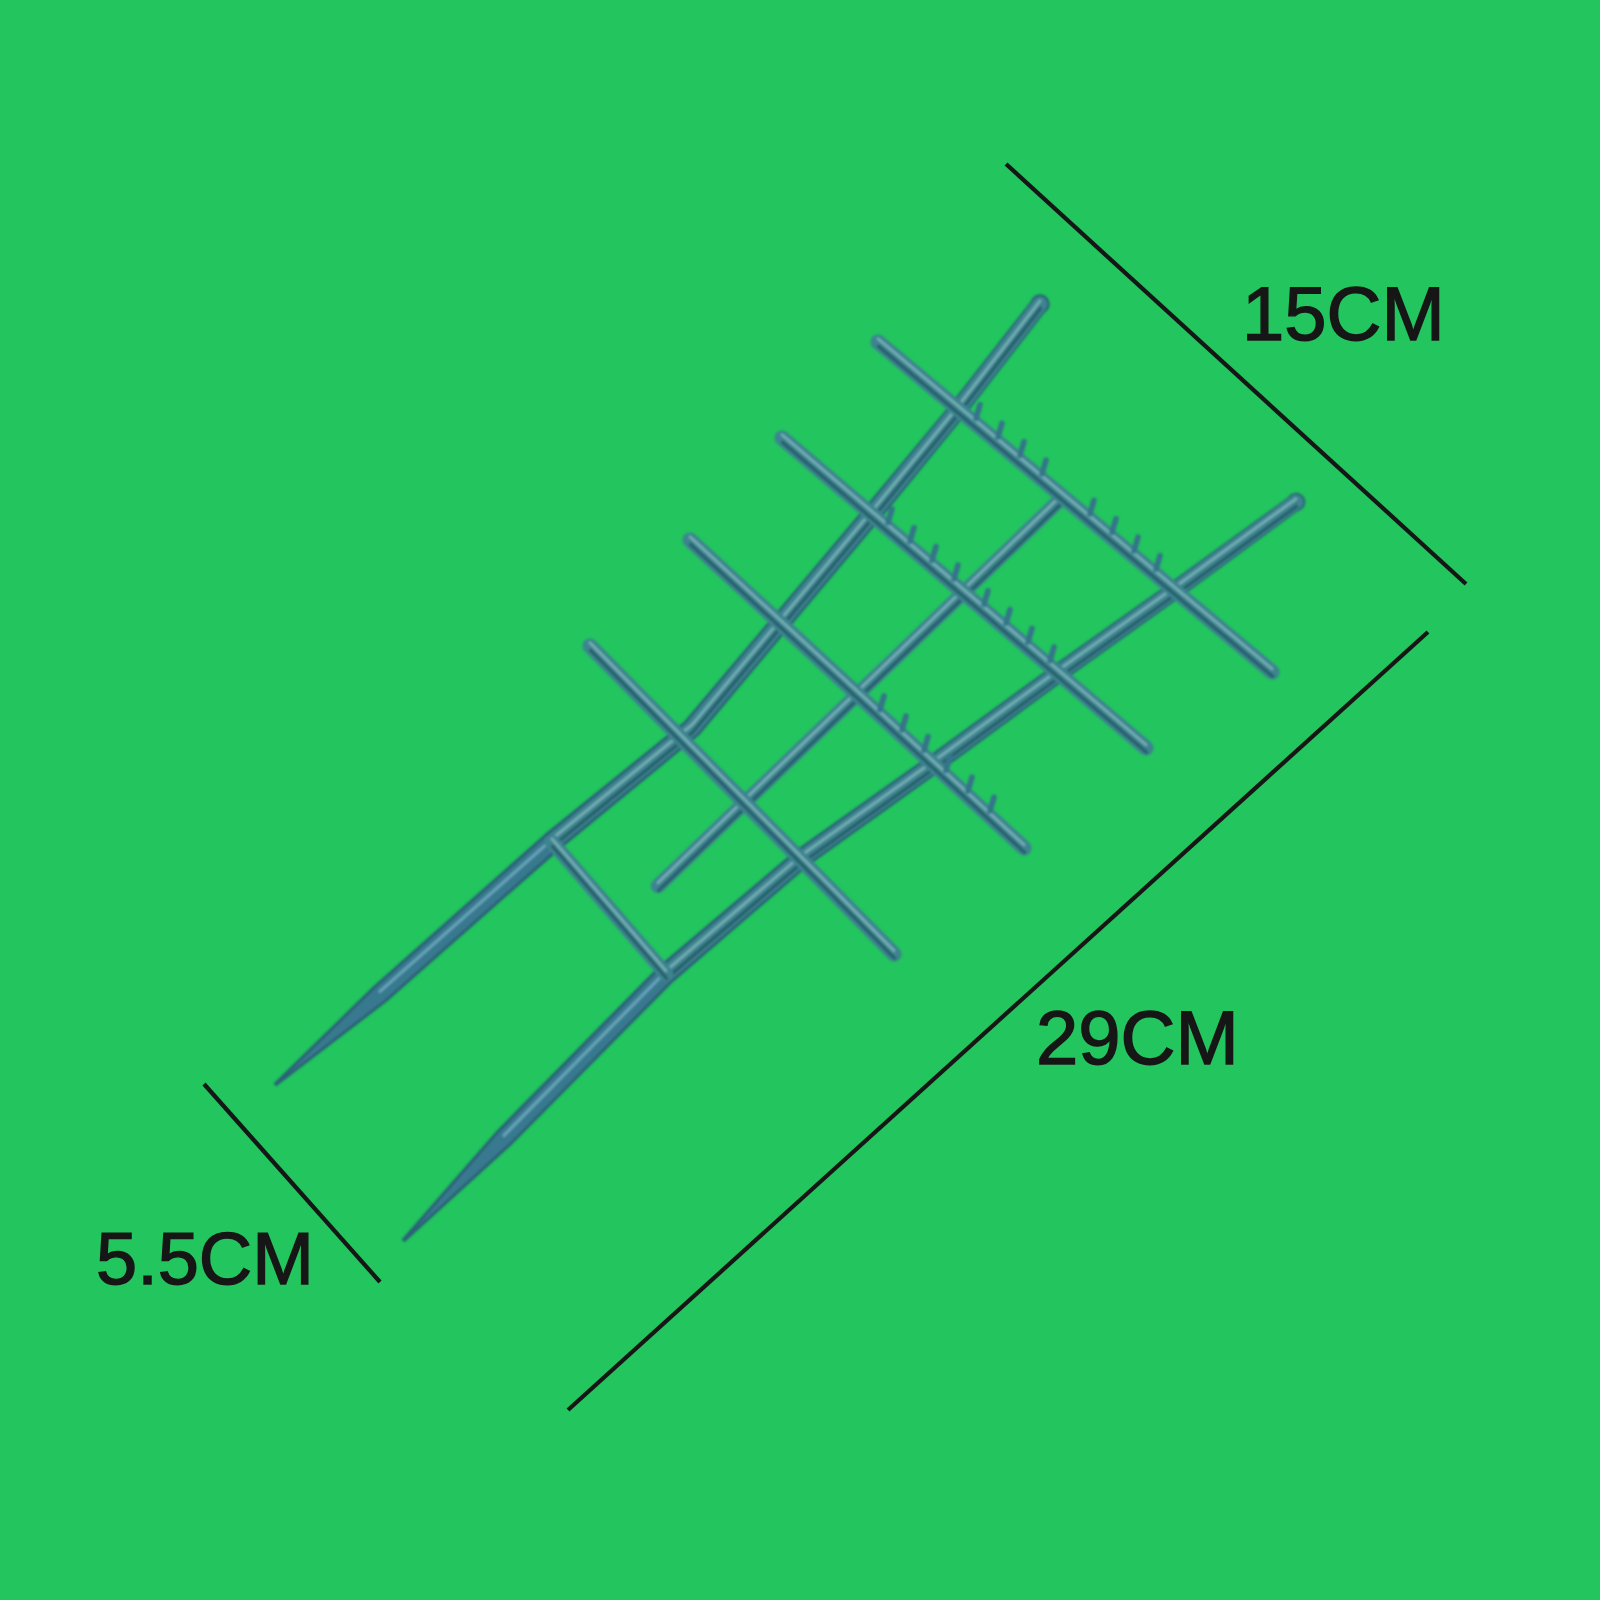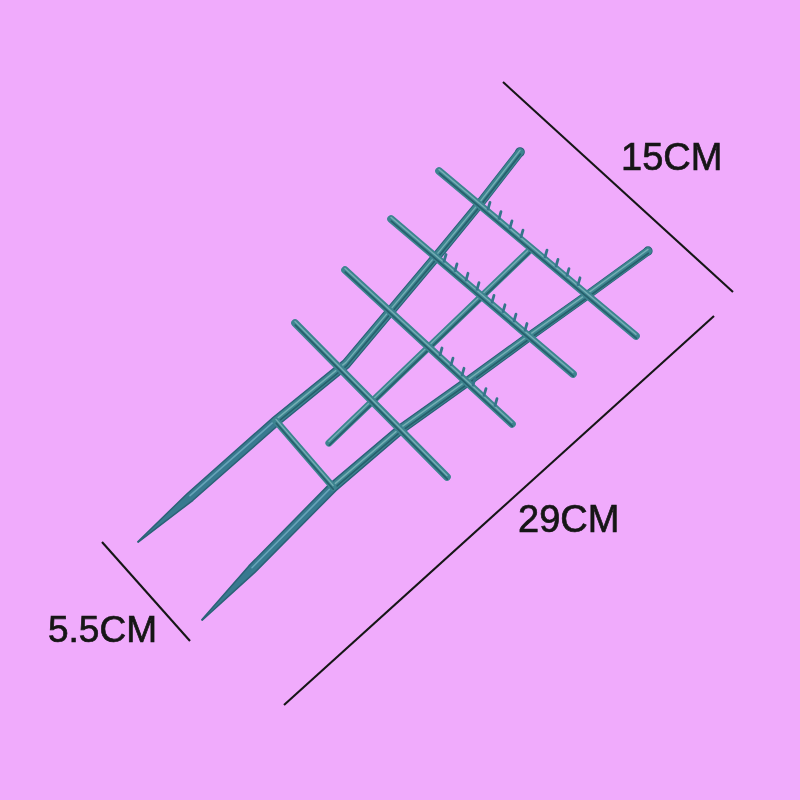--- a/index.html
+++ b/index.html
@@ -1,16 +1,16 @@
 <!DOCTYPE html>
 <html><head>
 <meta charset="utf-8">
 <style>
   html,body{margin:0;padding:0;background:#ffffff;}
-  #stage{position:relative;width:800px;height:800px;background:#f0abfc;overflow:hidden;
+  #stage{position:relative;width:800px;height:800px;background:#22c55e;overflow:hidden;
          font-family:"Liberation Sans",sans-serif;}
   svg{position:absolute;left:0;top:0;}
   text{font-family:"Liberation Sans",sans-serif;fill:#161616;stroke:#161616;stroke-width:0.7;}
 </style>
 </head>
 <body>
 
 <div id="stage">
 <svg width="800" height="800" viewBox="0 0 800 800">
   <defs>

